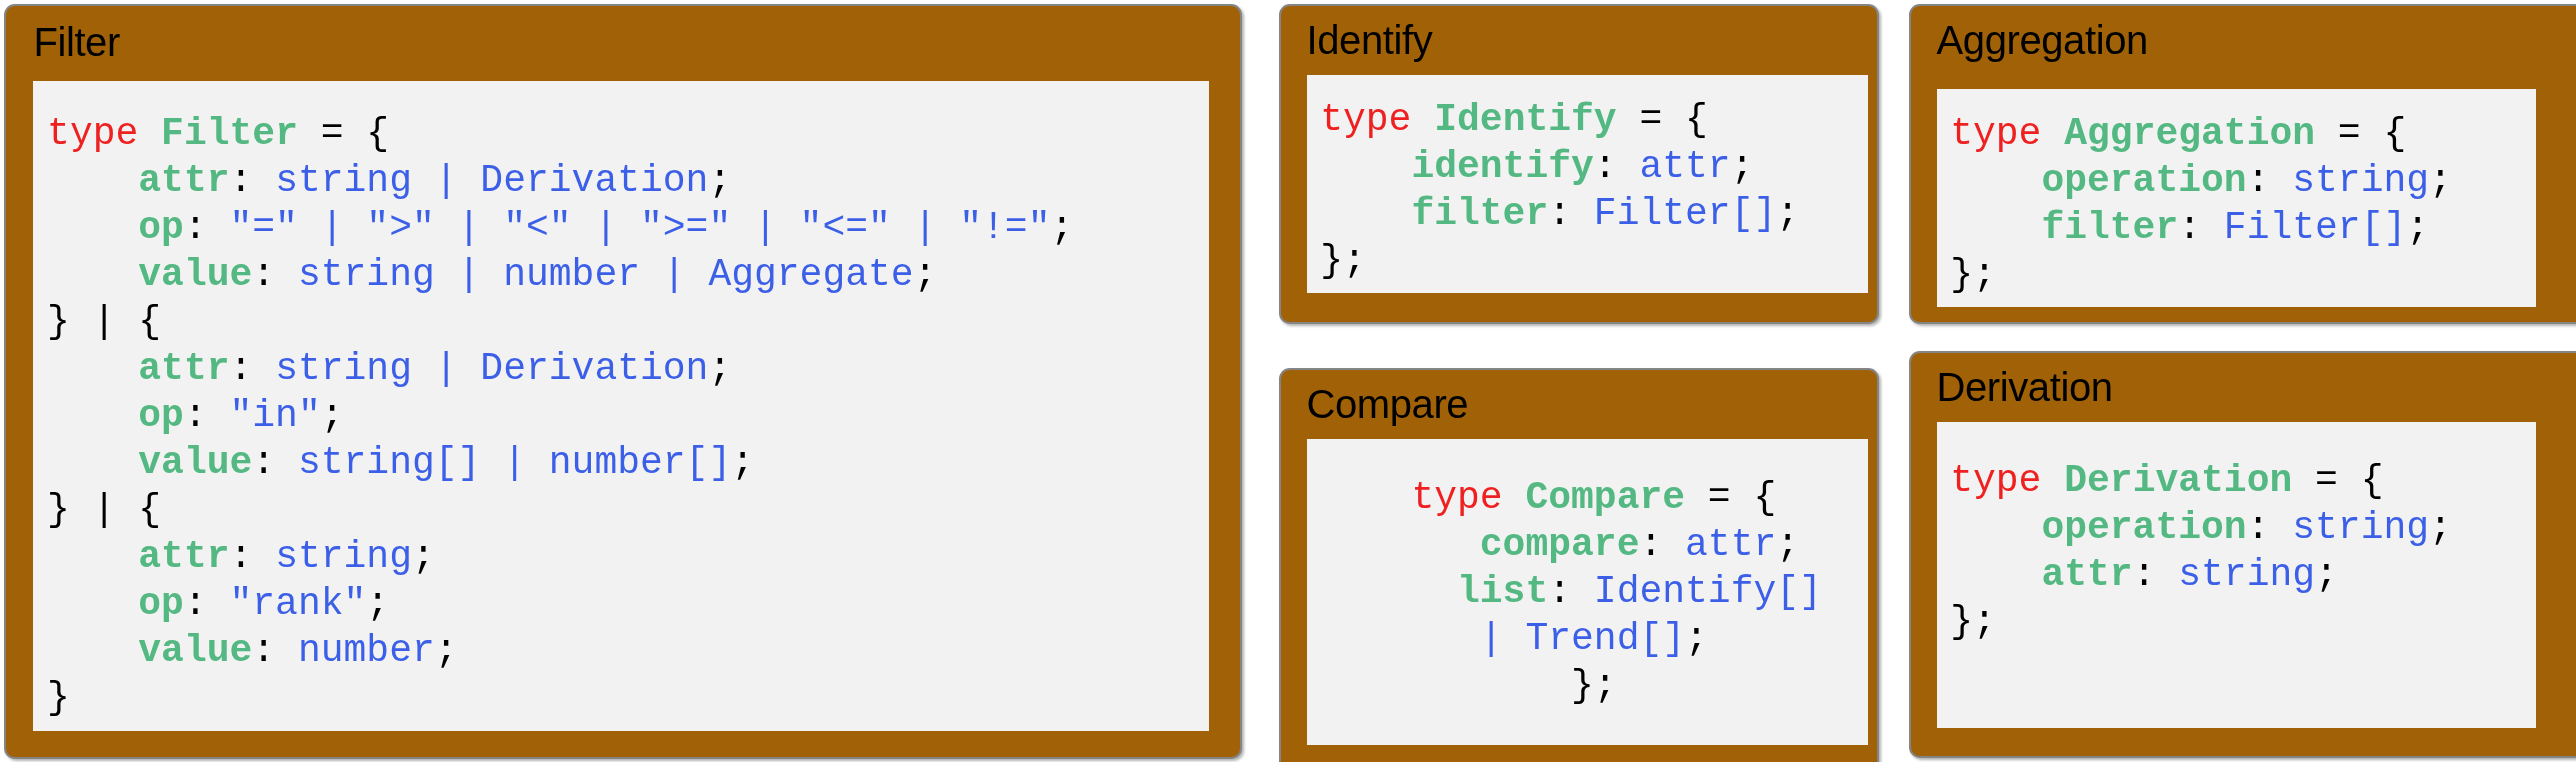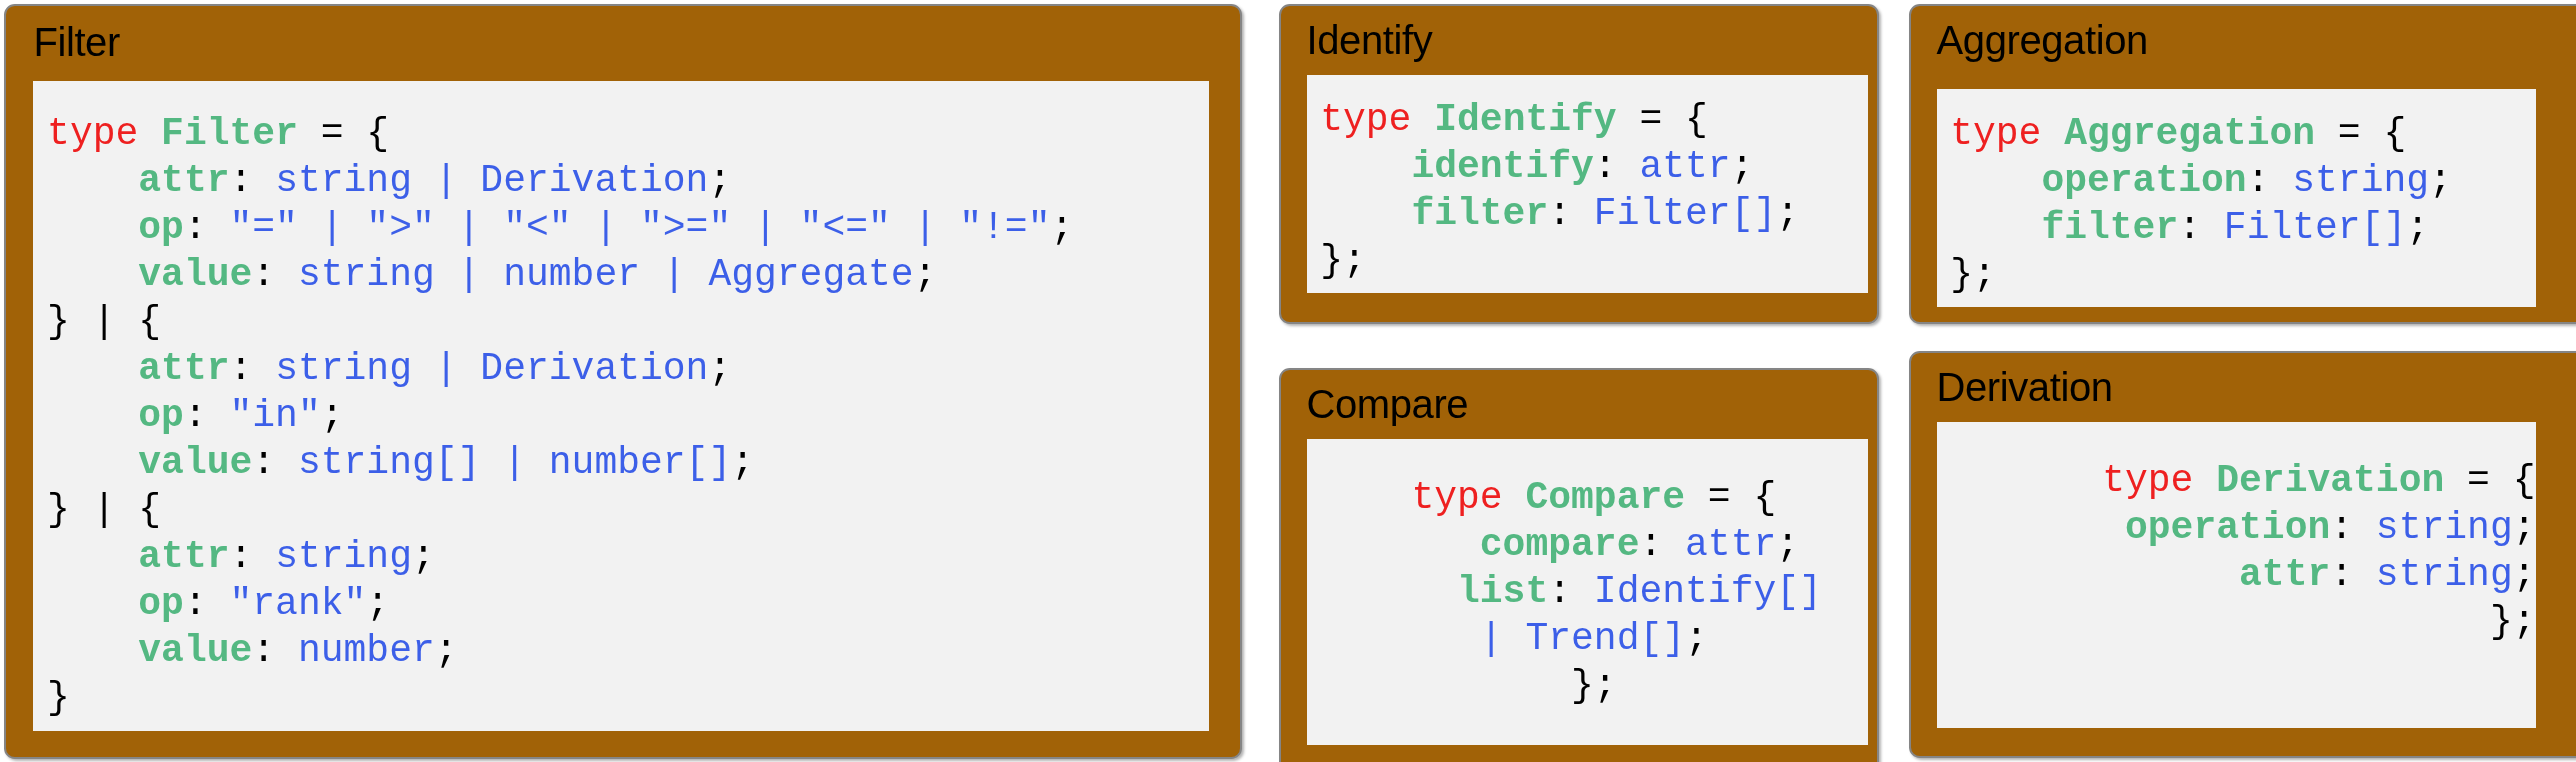--- a/index.html
+++ b/index.html
@@ -78,21 +78,21 @@
   #panel-aggregation .code-block  { left: 25.5px; top: 83px; width: 599px; height: 218px; padding: 21.6px 0 0 13.7px; }
 
   
   #panel-compare       { left: 1279px; top: 368px; width: 600px; height: 407px; text-align: center; }
   #panel-compare .panel-title { left: 25.5px; top: 13.7px; }
   #panel-compare .code-block  { left: 25.5px; top: 69px; width: 561px; height: 306px; padding: 35px 0 0 13.7px; }
 
   
   #panel-derivation    { left: 1909px; top: 351px; width: 789px; height: 407px; }
   #panel-derivation .panel-title { left: 25.5px; top: 13.7px; }
-  #panel-derivation .code-block  { left: 25.5px; top: 69px; width: 599px; height: 306px; padding: 35px 0 0 13.7px; text-align: right; }
+  #panel-derivation .code-block  { left: 25.5px; top: 69px; width: 599px; height: 306px; padding: 35px 0 0 13.7px; }
 </style>
 </head>
 <body>
 
 <div id="root">
 
   <section class="panel" id="panel-filter">
     <div class="panel-title">Filter</div>
     <div class="code-block"><span class="code-line"><span class="tok-kw">type </span><span class="tok-name">Filter</span><span class="tok-pun"> = {</span></span><span class="code-line"><span class="tok-pun">    </span><span class="tok-prop">attr</span><span class="tok-pun">: </span><span class="tok-type">string | Derivation</span><span class="tok-pun">;</span></span><span class="code-line"><span class="tok-pun">    </span><span class="tok-prop">op</span><span class="tok-pun">: </span><span class="tok-str">"=" | "&gt;" | "&lt;" | "&gt;=" | "&lt;=" | "!="</span><span class="tok-pun">;</span></span><span class="code-line"><span class="tok-pun">    </span><span class="tok-prop">value</span><span class="tok-pun">: </span><span class="tok-type">string | number | Aggregate</span><span class="tok-pun">;</span></span><span class="code-line"><span class="tok-pun">} | {</span></span><span class="code-line"><span class="tok-pun">    </span><span class="tok-prop">attr</span><span class="tok-pun">: </span><span class="tok-type">string | Derivation</span><span class="tok-pun">;</span></span><span class="code-line"><span class="tok-pun">    </span><span class="tok-prop">op</span><span class="tok-pun">: </span><span class="tok-str">"in"</span><span class="tok-pun">;</span></span><span class="code-line"><span class="tok-pun">    </span><span class="tok-prop">value</span><span class="tok-pun">: </span><span class="tok-type">string[] | number[]</span><span class="tok-pun">;</span></span><span class="code-line"><span class="tok-pun">} | {</span></span><span class="code-line"><span class="tok-pun">    </span><span class="tok-prop">attr</span><span class="tok-pun">: </span><span class="tok-type">string</span><span class="tok-pun">;</span></span><span class="code-line"><span class="tok-pun">    </span><span class="tok-prop">op</span><span class="tok-pun">: </span><span class="tok-str">"rank"</span><span class="tok-pun">;</span></span><span class="code-line"><span class="tok-pun">    </span><span class="tok-prop">value</span><span class="tok-pun">: </span><span class="tok-type">number</span><span class="tok-pun">;</span></span><span class="code-line"><span class="tok-pun">}</span></span></div>
   </section>

